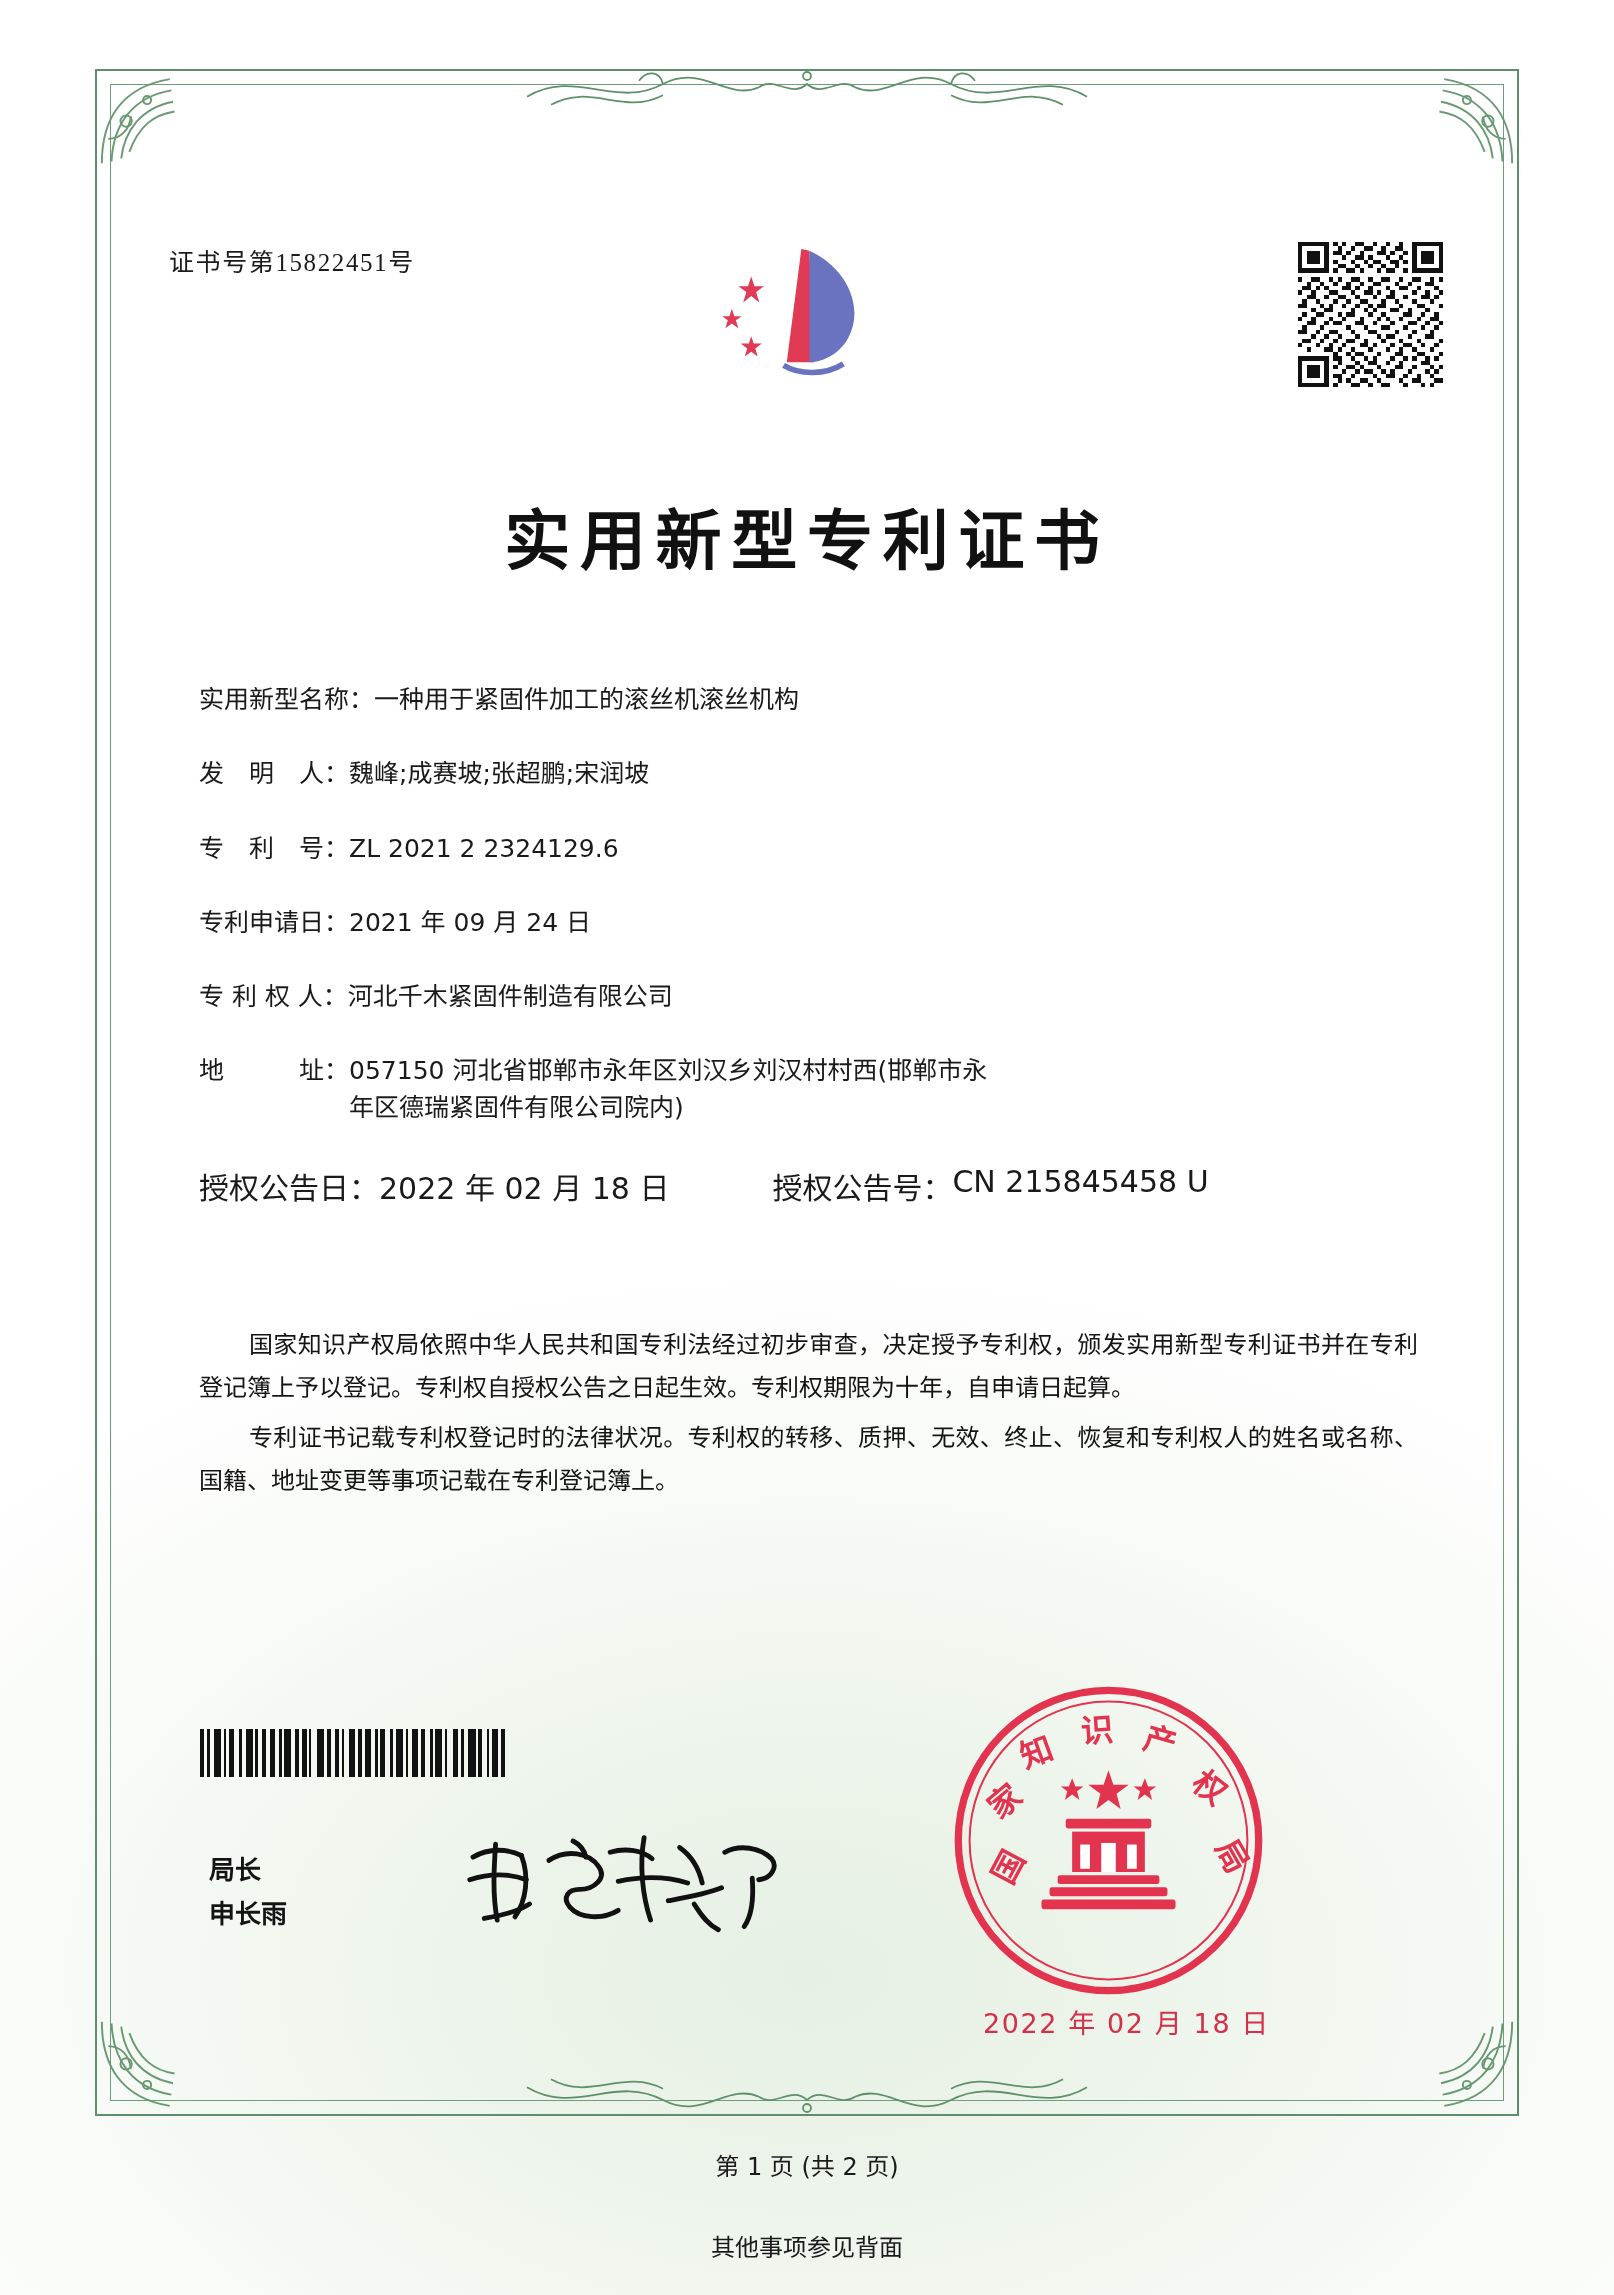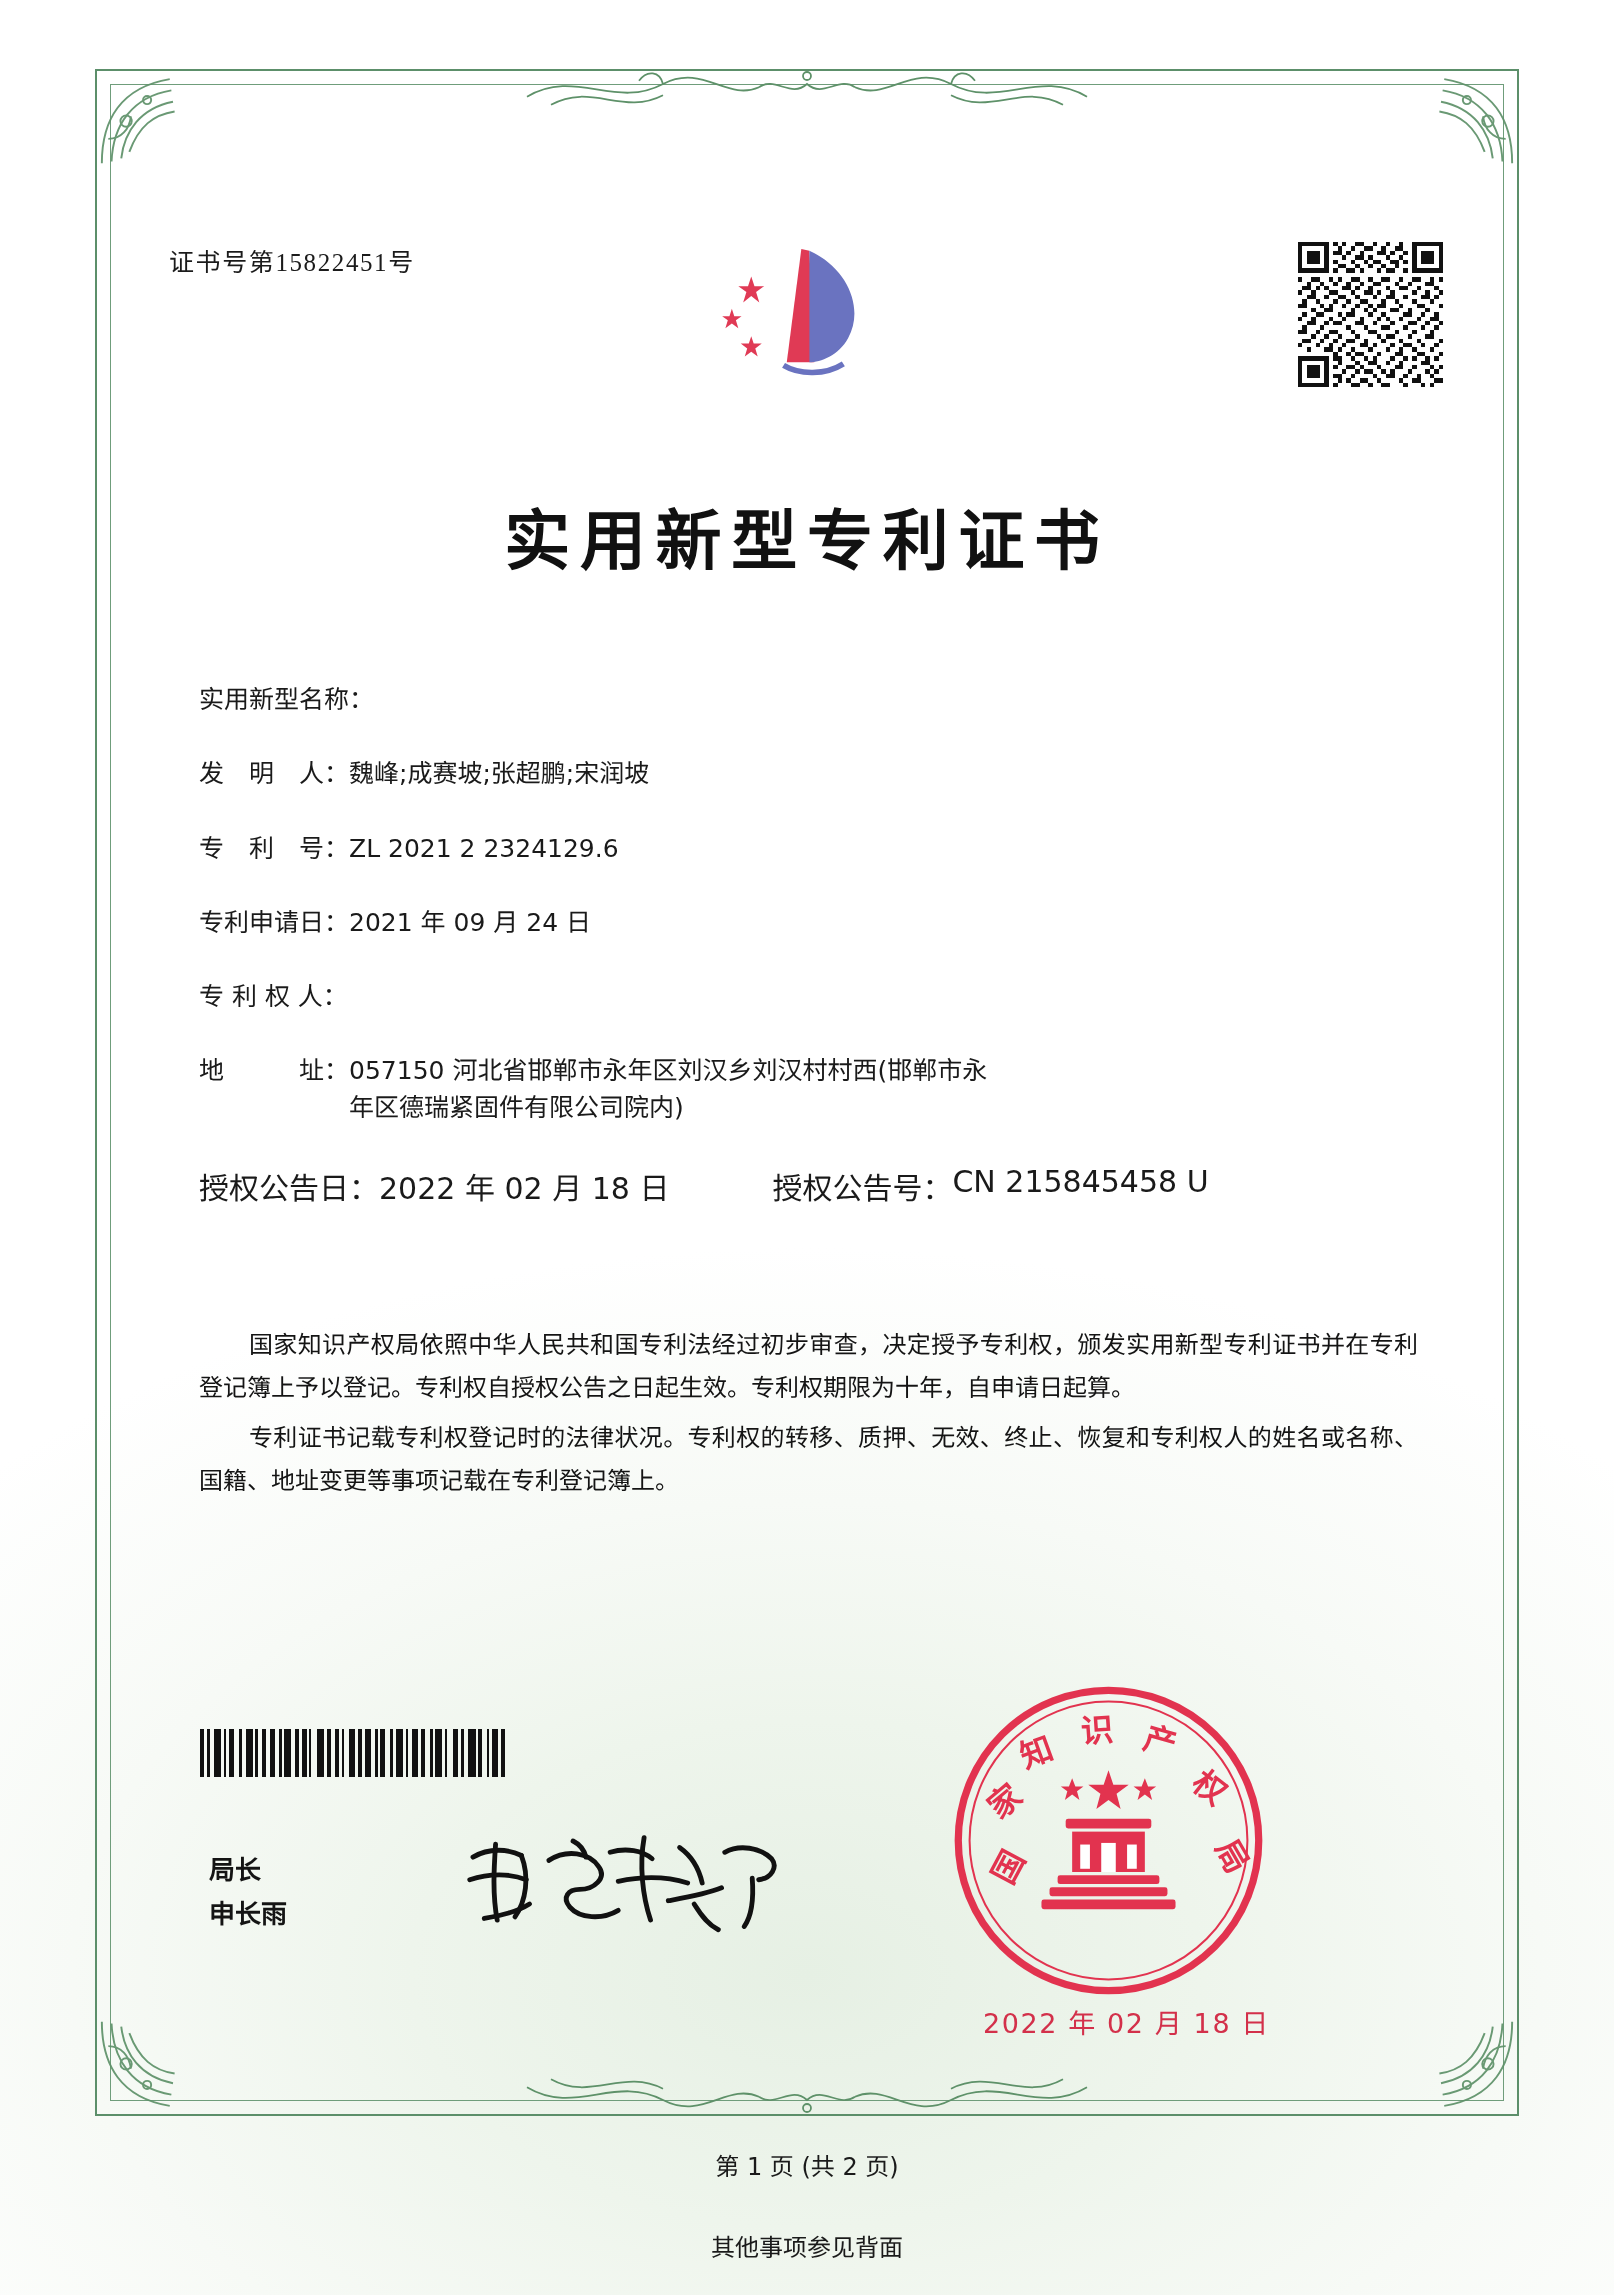--- a/index.html
+++ b/index.html
@@ -498,35 +498,37 @@
           <rect x="30" y="32" width="1" height="1"></rect>
       </g>
     </svg>
   </div>
 
   <div class="title">实用新型专利证书</div>
 
   <div class="fields">
     <div class="row">
       <span class="lbl">实用新型名称：</span>
+      <span class="val">一种用于紧固件加工的滚丝机滚丝机构</span>
     </div>
     <div class="row">
       <span class="lbl">发　明　人：</span>
       <span class="val">魏峰;成赛坡;张超鹏;宋润坡</span>
     </div>
     <div class="row">
       <span class="lbl">专　利　号：</span>
       <span class="val">ZL 2021 2 2324129.6</span>
     </div>
     <div class="row">
       <span class="lbl">专利申请日：</span>
       <span class="val">2021 年 09 月 24 日</span>
     </div>
     <div class="row">
       <span class="lbl">专 利 权 人：</span>
+      <span class="val">河北千木紧固件制造有限公司</span>
     </div>
     <div class="row addr">
       <span class="lbl">地　　　址：</span>
       <span class="val">
         <span>057150 河北省邯郸市永年区刘汉乡刘汉村村西(邯郸市永</span>
         <span class="line2">年区德瑞紧固件有限公司院内)</span>
       </span>
     </div>
     <div class="inline-2">
       <span class="lbl">授权公告日：</span>

